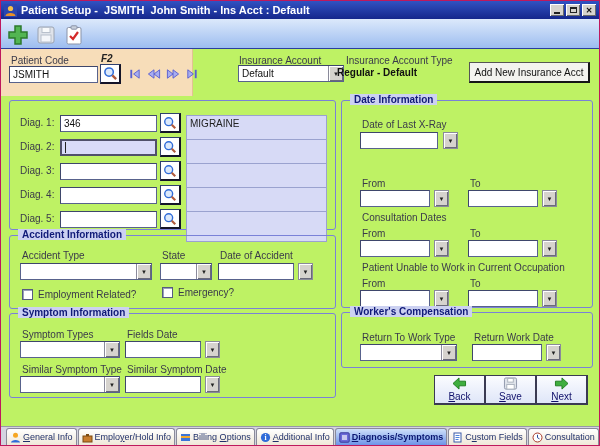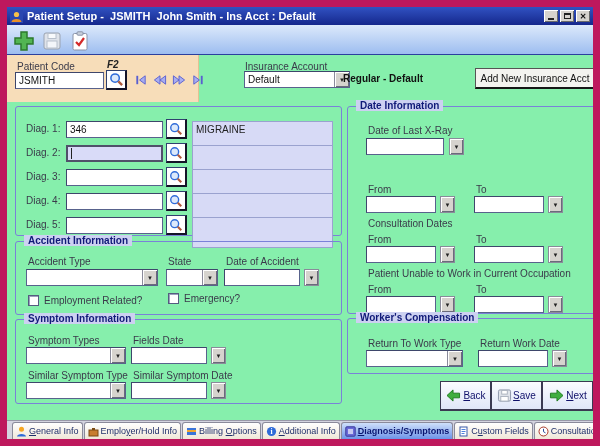--- a/index.html
+++ b/index.html
@@ -1,17 +1,17 @@
 <!DOCTYPE html>
 <html><head>
 <meta charset="utf-8">
 <style>
   html,body{margin:0;padding:0;background:#9aa0b8;}
   *{box-sizing:border-box;}
-  .win{position:relative;width:600px;height:446px;background:#86efac;border:7px solid #be185d;
+  .win{position:relative;width:600px;height:446px;background:#bef264;border:1px solid #be185d;
        font-family:"Liberation Sans",sans-serif;font-size:10px;color:#33334a;overflow:hidden;}
   
   .titlebar{position:absolute;left:0;top:0;right:0;height:18px;display:flex;align-items:center;
             padding:0 3px;background:linear-gradient(#3152c2,#15278c);color:#fff;}
   .title-text{font-weight:bold;font-size:11px;white-space:pre;margin-left:4px;flex:1;overflow:hidden;}
   .winbtns{display:flex;gap:2px;}
   .wbtn{width:14px;height:12px;background:#d6d3ce;box-shadow:inset 1px 1px 0 #fff,inset -1px -1px 0 #6a6a6a;
         display:flex;align-items:center;justify-content:center;font-size:8px;font-weight:bold;color:#111;cursor:default;}
   .glyph-min{width:6px;height:2px;background:#222;margin-top:6px;}
   .glyph-max{width:7px;height:6px;border:1px solid #222;border-top-width:2px;}
@@ -44,21 +44,21 @@
   .push-btn{position:absolute;background:#f3f3ef;border:1px solid #555;border-right:2px solid #161616;border-bottom:2px solid #161616;
       font-family:"Liberation Sans",sans-serif;font-size:10px;color:#111;display:flex;align-items:center;justify-content:center;}
   
   .main{position:absolute;left:0;top:95px;right:0;height:332px;}
   .group{position:absolute;border:1px solid #7a81d8;border-radius:3px;}
   .gtitle{position:absolute;top:-7px;left:8px;background:#ccd1f1;padding:0 4px;font-weight:bold;font-size:10px;color:#101a78;white-space:nowrap;}
   .cb{position:absolute;width:11px;height:11px;background:#fff;border:1px solid #555c80;box-shadow:inset 1px 1px 0 #9aa0bc;}
   
   .navbtns{position:absolute;left:434px;top:279px;display:flex;}
   .nav-btn{width:52px;height:30px;background:linear-gradient(#fbfcff,#dfe6f8);border:1px solid #3a3a52;
-      border-right-width:2px;border-bottom-width:2px;margin-left:-1px;display:flex;flex-direction:row;
+      border-right-width:2px;border-bottom-width:2px;margin-left:-1px;display:flex;flex-direction:column;
       align-items:center;justify-content:center;gap:1px;font-size:10px;color:#10106a;padding:1px;}
   .u{text-decoration:underline;}
   
   .tabbar{position:absolute;left:0;bottom:0;right:0;height:19px;background:#d4d4e0;border-top:1px solid #9898a8;
       display:flex;align-items:flex-end;padding-left:5px;overflow:hidden;}
   .tab{height:17px;display:flex;align-items:center;gap:2px;padding:0 3px;margin-right:1px;white-space:nowrap;
       background:linear-gradient(#ffffff,#efe7d8);border:1px solid #8a8a9a;border-bottom:none;border-radius:3px 3px 0 0;
       font-size:9px;color:#20306a;}
   .tab.selected{background:linear-gradient(#cfe0fa,#6d93e8);font-weight:bold;color:#0a1670;}
   .ticon{display:flex;align-items:center;}
@@ -137,20 +137,21 @@
       <span><svg width="14" height="12" viewBox="0 0 15 12">
             <path d="M3 1.5 9 6l-6 4.5z" fill="#a8adf0" stroke="#595fd0"></path>
             <path d="M11.5 1.5v9" stroke="#595fd0" stroke-width="2"></path>
           </svg></span>
     </span>
     <span class="lbl" style="left:238px;top:6px">Insurance Account</span>
     <div class="combo" style="left:237px;top:16px;width:106px">
       <span class="val">Default</span>
       <span class="dd">▼</span>
     </div>
+    <span class="lbl" style="left:345px;top:6px">Insurance Account Type</span>
     <span class="lbl" style="left:336px;top:18px;font-weight:bold;color:#111">Regular - Default</span>
     <div class="push-btn" style="left:468px;top:13px;width:121px;height:21px">
       <span>Add New Insurance Acct</span>
     </div>
   </div>
 
   <div class="main">
 
     <div class="group" style="left:8px;top:4px;width:327px;height:130px">
 

